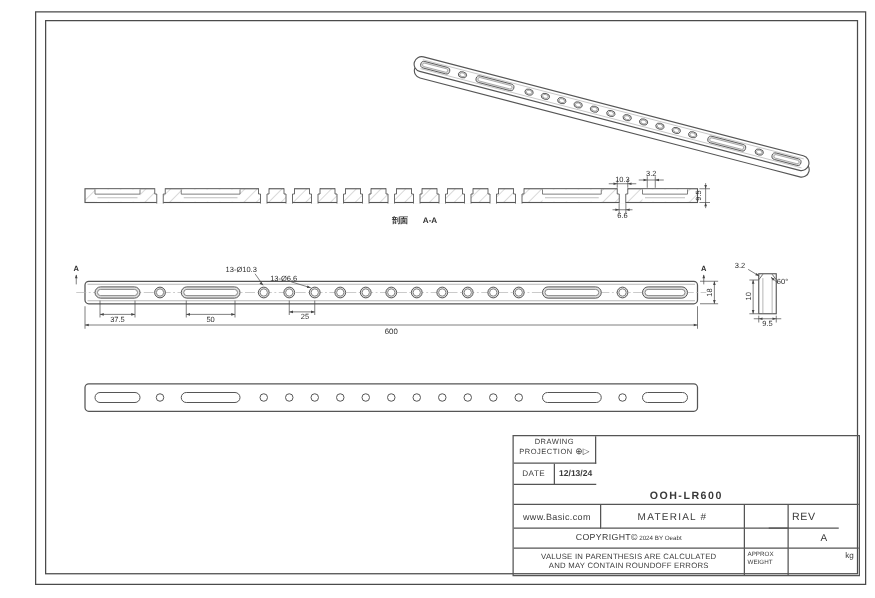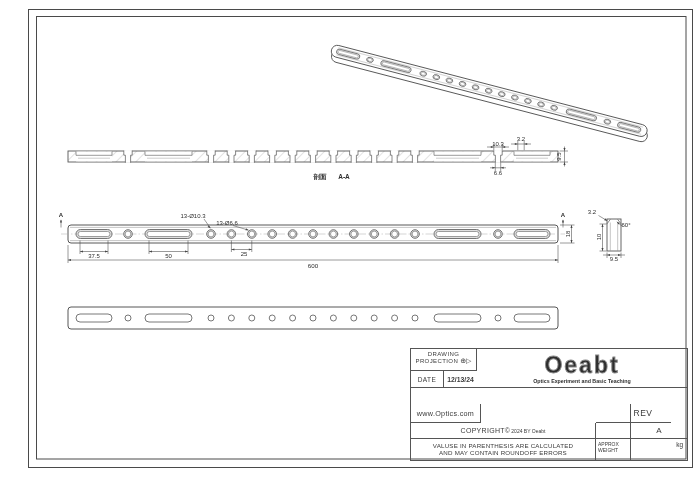--- a/index.html
+++ b/index.html
@@ -304,27 +304,23 @@
   <div class="tb">
     <div class="cell c-proj br bb">
       <div>DRAWING</div>
       <div>
         <span>PROJECTION</span>
         <span class="sym">⊕</span><span class="sym">▷</span>
       </div>
     </div>
     <div class="cell c-datelabel br bb">DATE</div>
     <div class="cell c-dateval bb">12/13/24</div>
-    <div class="cell c-logo bb">
-      <svg width="210" height="38" viewBox="0 0 210 38">
-        <text x="105" y="24" text-anchor="middle" font-size="23" font-weight="bold" letter-spacing="2" fill="none" stroke="#8a8a8a" stroke-width="0.9">Oeabt</text>
-        <text x="105" y="34" text-anchor="middle" font-size="5.3" font-weight="bold" fill="#2a2a2a">Optics Experiment and Basic Teaching</text>
-      </svg>
-    </div>
-    <div class="cell c-web br bb">www.Optics.com</div>
+    <div class="cell c-part bb">OOH-LR600</div>
+    <div class="cell c-web br bb">www.Basic.com</div>
+    <div class="cell c-mat br bb">MATERIAL #</div>
     <div class="cell c-blank1 br bb"></div>
     <div class="cell c-rev bb">REV</div>
     <div class="cell c-copy br bb">
       <span class="big">COPYRIGHT©</span>
       <span class="small">2024 BY Oeabt</span>
     </div>
     <div class="cell c-blank2 br bb"></div>
     <div class="cell c-reva bb">A</div>
     <div class="cell c-disc br">
       <div>VALUSE IN PARENTHESIS ARE CALCULATED</div>

